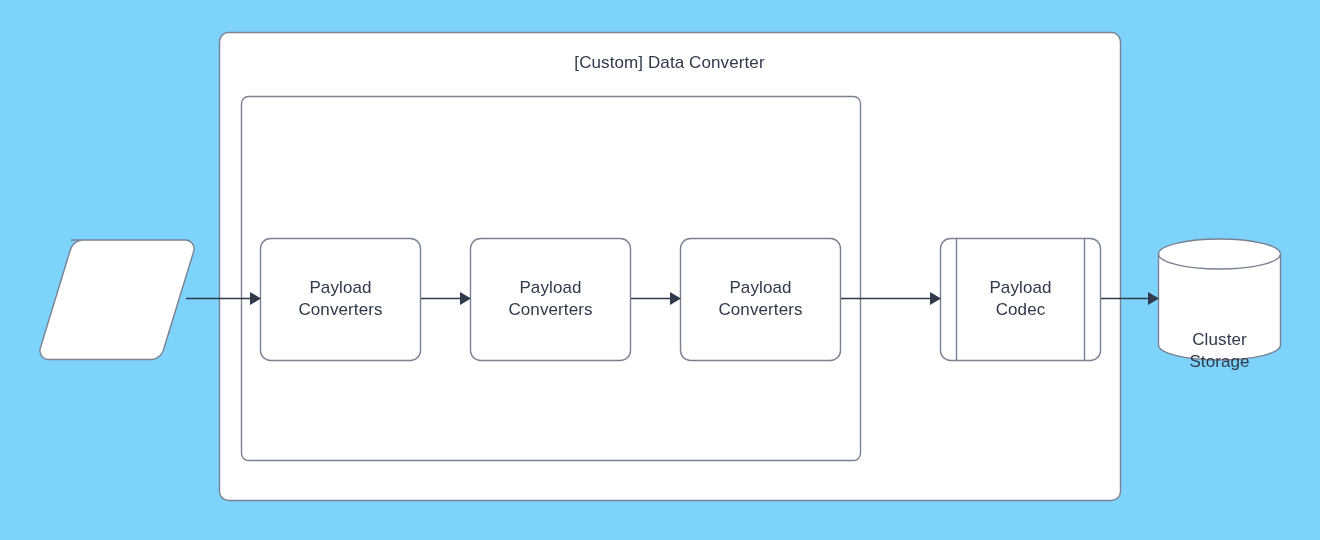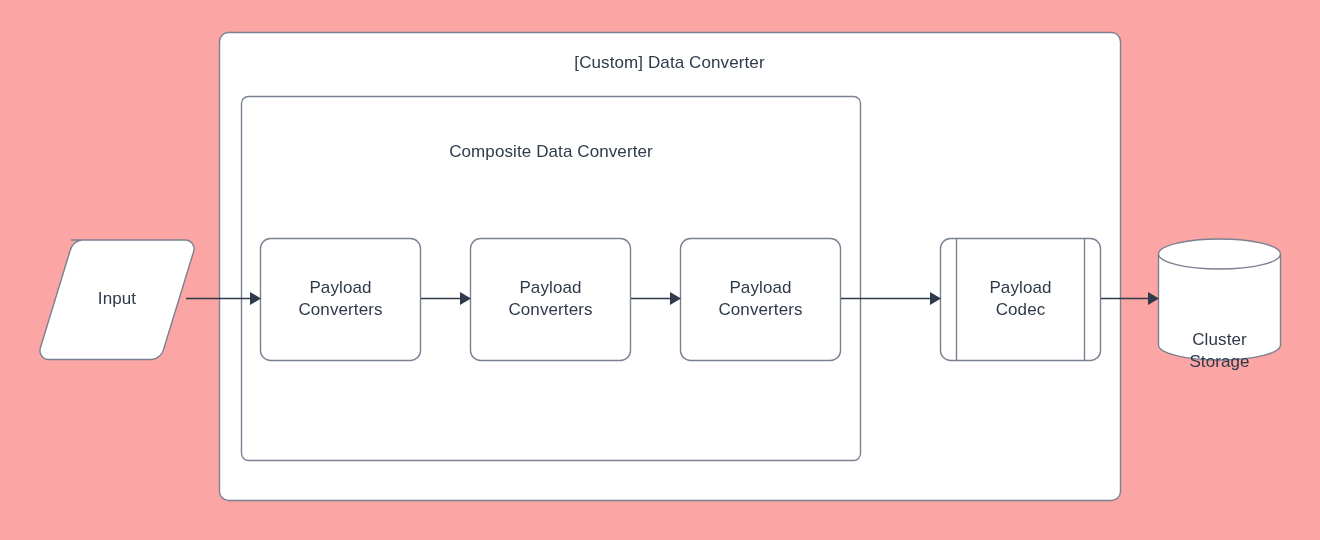--- a/index.html
+++ b/index.html
@@ -7,21 +7,21 @@
     padding: 0;
     background: #ffffff;
   }
   body {
     font-family: "Liberation Sans", sans-serif;
   }
   #canvas {
     position: relative;
     width: 1320px;
     height: 540px;
-    background: #fca5a5;
+    background: #7dd3fc;
     overflow: hidden;
   }
   #diagram-svg {
     position: absolute;
     left: 0;
     top: 0;
     width: 1320px;
     height: 540px;
   }
   .shape-stroke {
@@ -111,23 +111,21 @@
 
     <g>
       <line class="connector" x1="1101" y1="298.5" x2="1148" y2="298.5"></line>
       <polygon class="arrowhead" points="1148,292 1159,298.5 1148,305"></polygon>
     </g>
 
   </svg>
 
   <div class="container-title" style="left:219px; top:52px; width:901px;">[Custom] Data Converter</div>
 
-  <div class="container-title" style="left:241px; top:141px; width:620px;">Composite Data Converter</div>
 
-  <div class="node-label" style="left:40px; top:288px; width:154px;">Input</div>
 
   <div class="node-label" style="left:260px; top:277px; width:161px;">Payload
 Converters</div>
 
   <div class="node-label" style="left:470px; top:277px; width:161px;">Payload
 Converters</div>
 
   <div class="node-label" style="left:680px; top:277px; width:161px;">Payload
 Converters</div>
 

